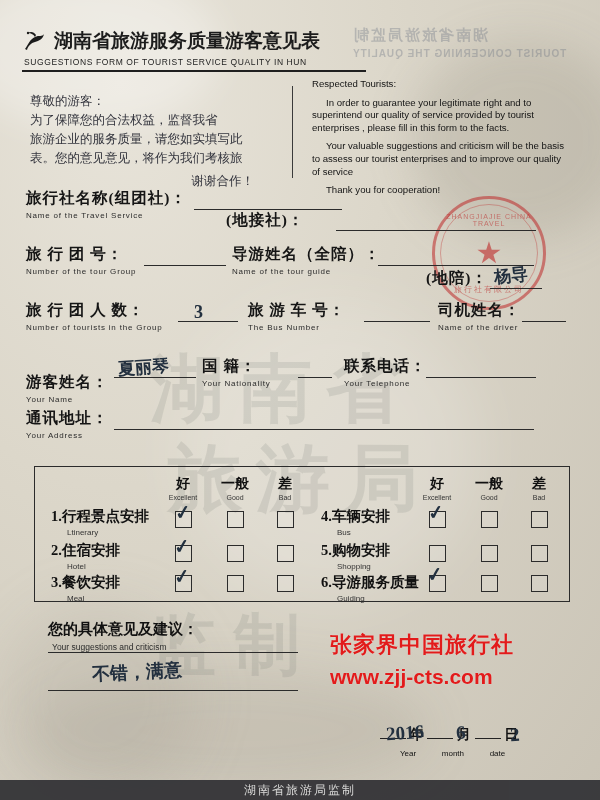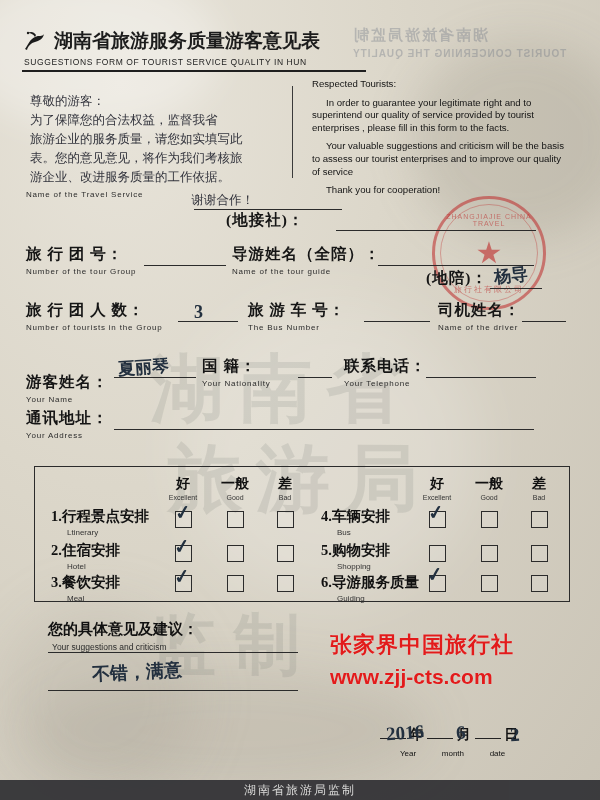--- a/index.html
+++ b/index.html
@@ -387,21 +387,20 @@
     </div>
     <div class="title-en">SUGGESTIONS FORM OF TOURIST SERVICE QUALITY IN HUN</div>
     <div class="title-rule"></div>
   </div>
 
   <div class="intro">
     <div class="hand">尊敬的游客：</div>
     <div class="hand">为了保障您的合法权益，监督我省</div>
     <div class="hand">旅游企业的服务质量，请您如实填写此</div>
     <div class="hand">表。您的意见意见，将作为我们考核旅</div>
-    <div class="hand">游企业、改进服务质量的工作依据。</div>
     <div class="hand sign">谢谢合作！</div>
   </div>
   <div class="vrule"></div>
 
   <div class="respected">
     <p>Respected Tourists:</p>
     <p class="ind">In order to guarantee your legitimate right and to superintend our quality of service provided by tourist enterprises , please fill in this form to the facts.</p>
     <p class="ind">Your valuable suggestions and criticism will be the basis to assess our tourist enterprises and to improve our quality of service</p>
     <p class="ind">Thank you for cooperation!</p>
   </div>
@@ -410,20 +409,21 @@
     <div class="ring"></div>
     <div class="arc-top">ZHANGJIAJIE CHINA TRAVEL</div>
     <div class="star">★</div>
     <div class="arc-bot">旅行社有限公司</div>
   </div>
 
   <div class="form">
 
     <div class="row">
       <div class="blk" style="left:0px; top:0px;">
+        <div class="fld-label">旅行社名称(组团社)：</div>
         <div class="fld-sub">Name  of  the  Travel  Service</div>
       </div>
       <div class="line" style="left:168px; top:21px; width:148px;"></div>
       <div class="blk" style="left:200px; top:22px;">
         <div class="fld-label">(地接社)：</div>
       </div>
       <div class="line" style="left:310px; top:42px; width:200px;"></div>
     </div>
 
     <div class="row" style="height:56px;">

